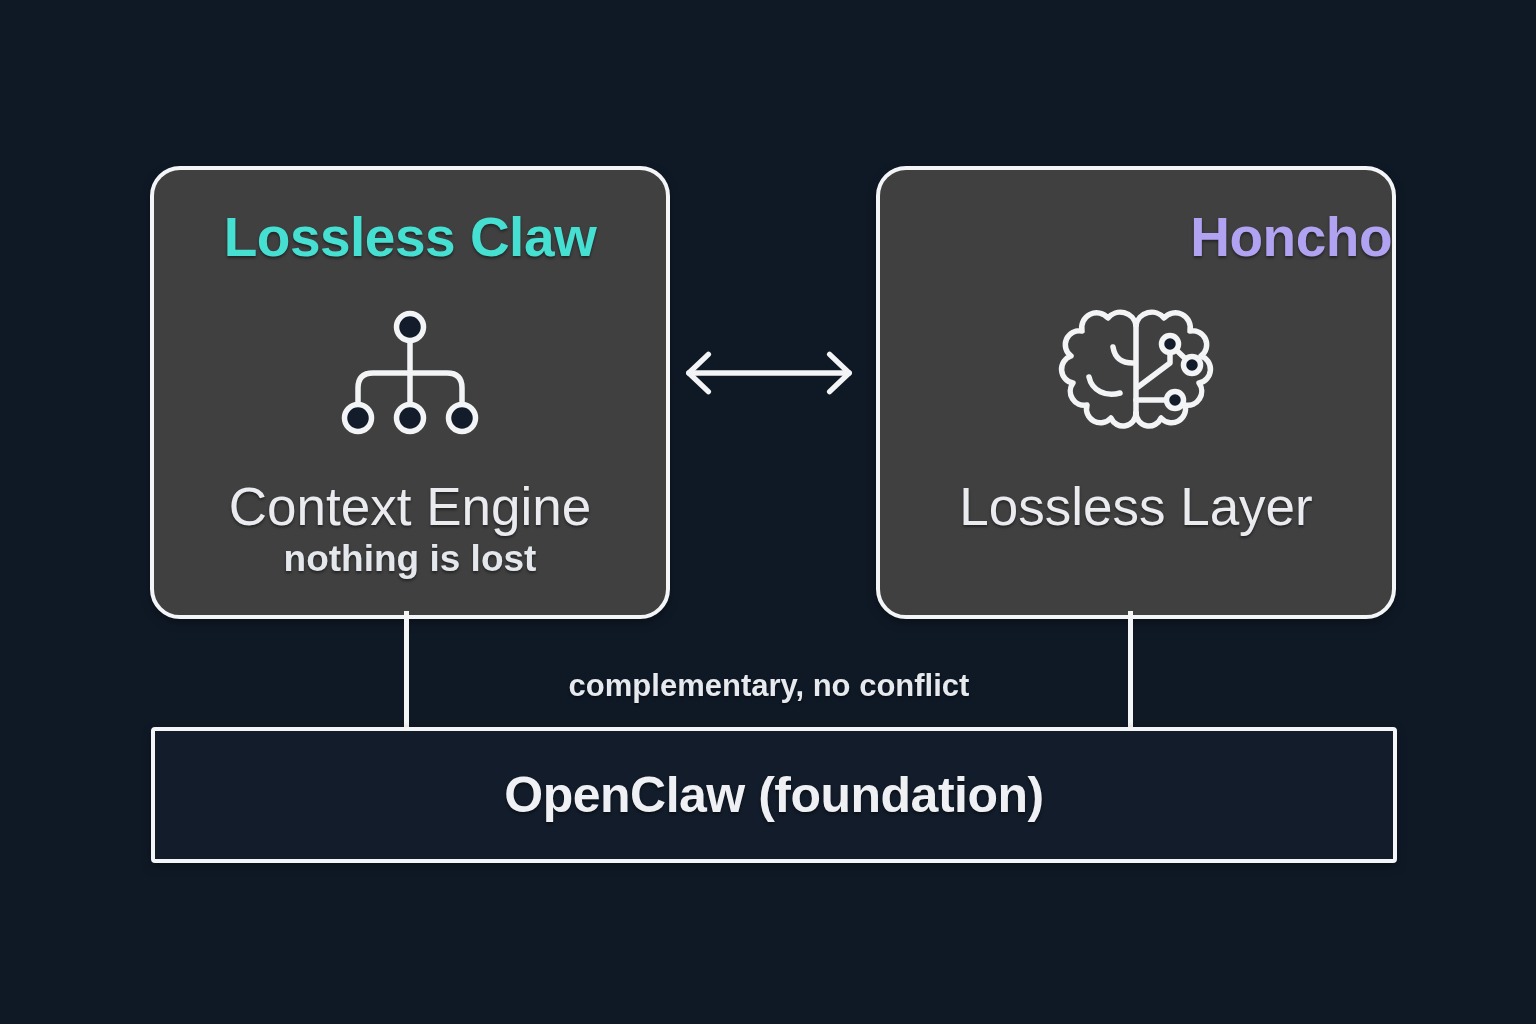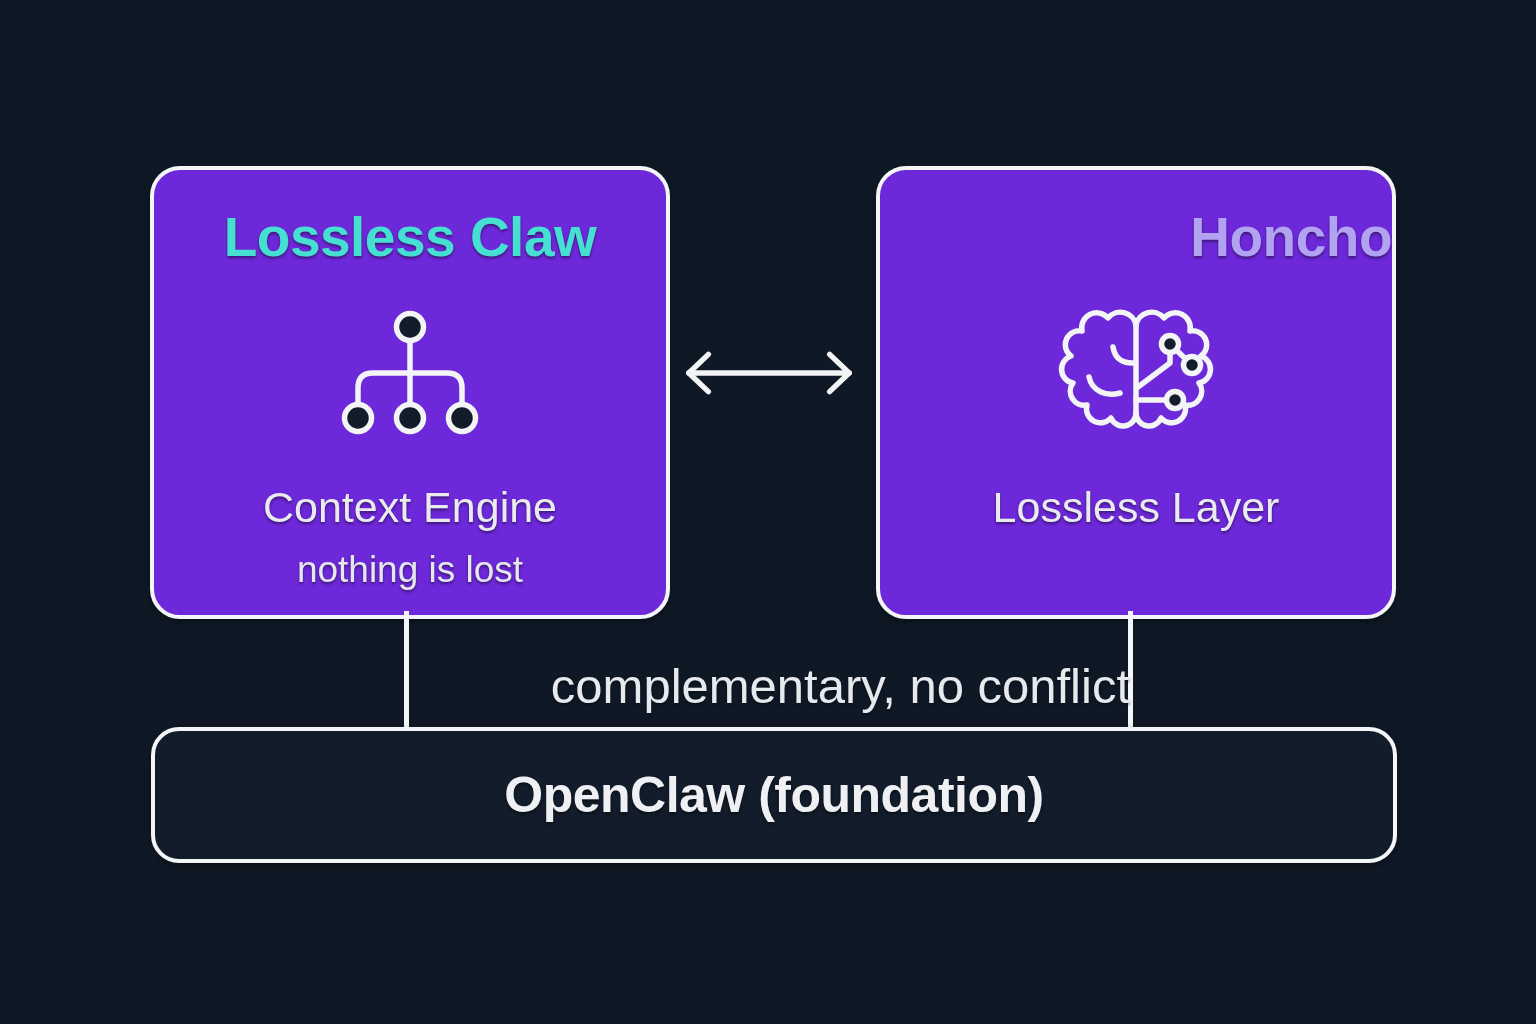--- a/index.html
+++ b/index.html
@@ -4,56 +4,56 @@
 <style>
   html,body{margin:0;padding:0;background:#0f1926;}
   .canvas{
     position:relative;width:1536px;height:1024px;overflow:hidden;
     background:#0f1926;
     font-family:"Liberation Sans", sans-serif;
     color:#eceef2;
   }
   .card{
     position:absolute;top:166px;width:512px;height:445px;
-    background:#6d28d9;
+    background:#404040;
     border:4px solid #f3f5f7;border-radius:30px;
     box-shadow:0 4px 10px rgba(0,0,0,.35);
   }
   .card-left{left:150px;}
   .card-right{left:876px;}
   .card-title{
     position:absolute;top:36px;left:0;width:100%;
     text-align:center;font-size:55px;font-weight:700;letter-spacing:-0.5px;
     line-height:62px;text-shadow:0 2px 3px rgba(0,0,0,.45);
   }
   .icon-wrap{position:absolute;left:0;width:100%;display:flex;justify-content:center;}
   .icon-wrap.hier{top:140px;}
   .icon-wrap.brain{top:131px;}
   .card-subtitle{
     position:absolute;top:312px;left:0;width:100%;text-align:center;
-    font-size:43px;font-weight:500;line-height:50px;color:#e9ebef;
+    font-size:53px;font-weight:500;line-height:50px;color:#e9ebef;
     text-shadow:0 2px 3px rgba(0,0,0,.45);
   }
   .card-tagline{
-    position:absolute;top:378px;left:0;width:100%;text-align:center;
-    font-size:37px;font-weight:400;line-height:44px;color:#e4e7ec;
+    position:absolute;top:367px;left:0;width:100%;text-align:center;
+    font-size:37px;font-weight:700;line-height:44px;color:#e4e7ec;
     text-shadow:0 2px 3px rgba(0,0,0,.45);
   }
   .arrow-wrap{position:absolute;left:681px;top:348px;width:176px;height:50px;}
   .connector{position:absolute;top:611px;width:5px;height:117px;background:#f3f5f7;}
   .connector-left{left:404px;}
   .connector-right{left:1128px;}
   .relation-label{
-    position:absolute;left:408px;top:660px;width:722px;text-align:right;
-    font-size:49px;font-weight:400;line-height:52px;color:#e6e9ed;
+    position:absolute;left:408px;top:660px;width:722px;text-align:center;
+    font-size:31px;font-weight:700;line-height:52px;color:#e6e9ed;
     text-shadow:0 2px 3px rgba(0,0,0,.45);
   }
   .foundation{
     position:absolute;left:151px;top:727px;width:1238px;height:128px;
-    background:#121c2a;border:4px solid #f3f5f7;border-radius:28px;
+    background:#121c2a;border:4px solid #f3f5f7;border-radius:4px;
     box-shadow:0 4px 10px rgba(0,0,0,.35);
     display:flex;align-items:center;justify-content:center;
   }
   .foundation-label{
     font-size:50px;font-weight:700;letter-spacing:-0.5px;color:#eef0f4;
     text-shadow:0 2px 3px rgba(0,0,0,.45);
   }
   svg .stroke{stroke:#f2f4f6;stroke-width:5.5;fill:none;stroke-linecap:round;stroke-linejoin:round;}
   svg .node{stroke:#f2f4f6;stroke-width:5.5;fill:#121c2a;}
 </style>

